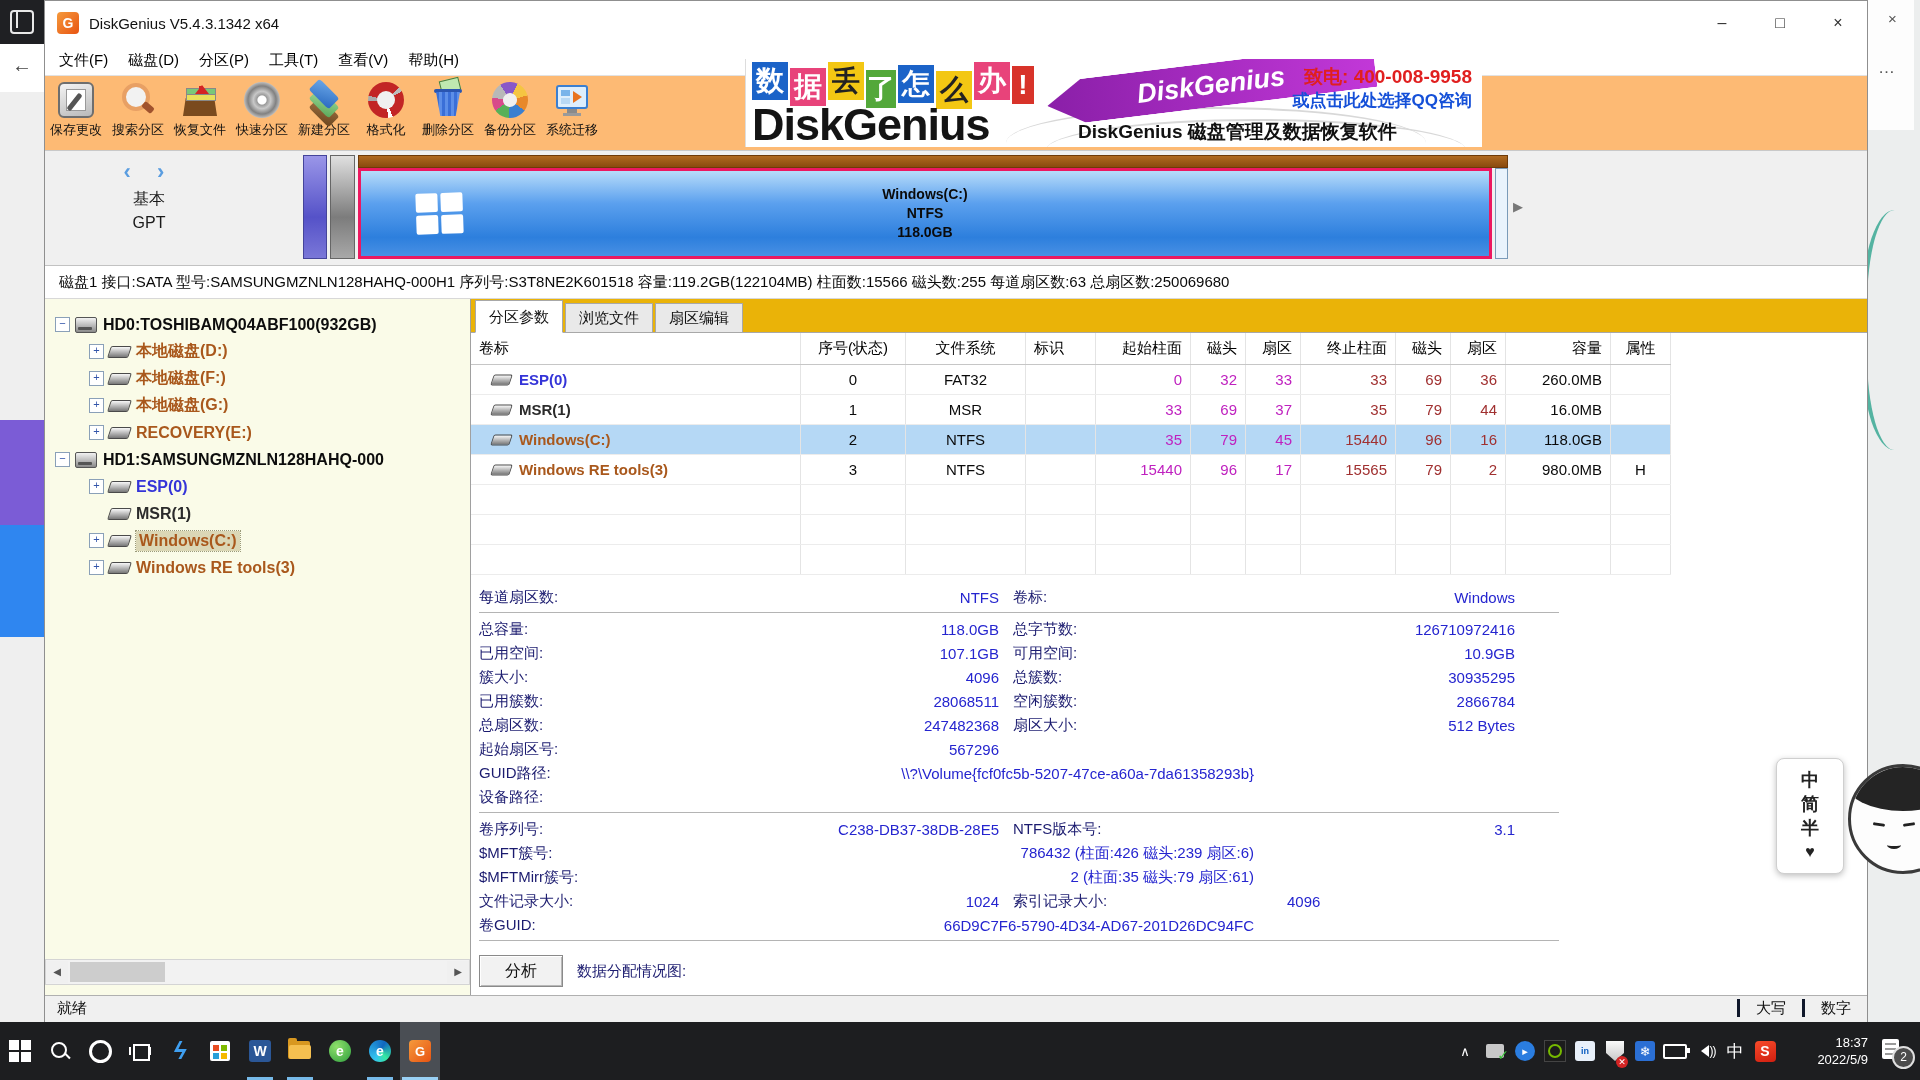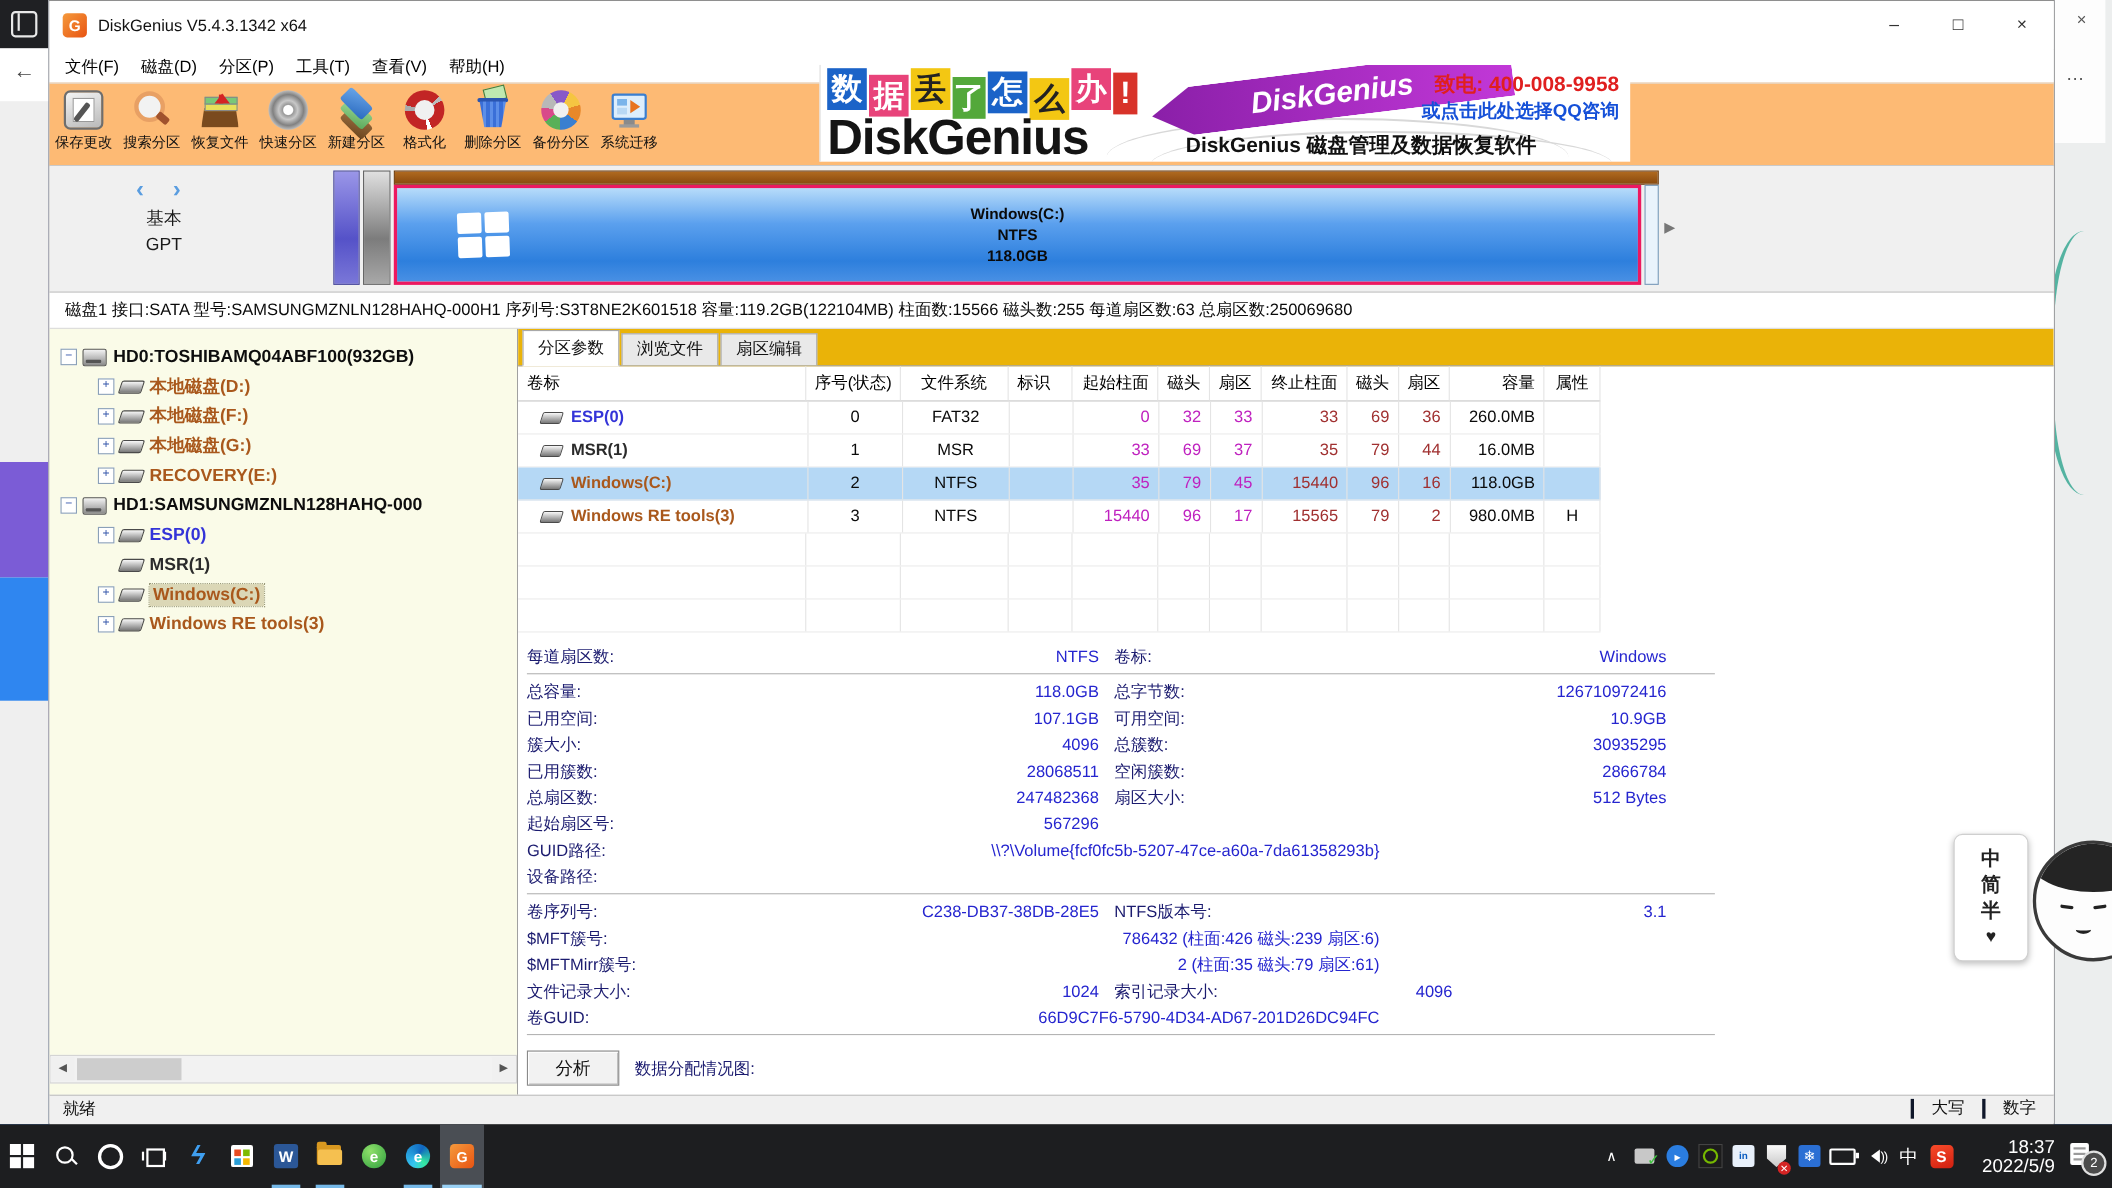--- a/index.html
+++ b/index.html
@@ -131,21 +131,21 @@
   .sarrow{width:22px;height:22px;text-align:center;font-size:10px;color:#555;line-height:22px;background:#f0f0f0;}
   .sthumb{width:95px;height:20px;background:#cdcdcd;margin-left:2px;}
   .strack{flex:1;}
 
   
   .rpanel{position:relative;flex:1;background:#fff;overflow:hidden;}
   .tabbar{height:33px;background:#eab308;border-bottom:1px solid #a8a8a8;display:flex;align-items:flex-end;padding-left:4px;}
   .tab{height:28px;line-height:28px;padding:0 13px;font-size:15px;color:#111;border:1px solid #a8a8a8;border-bottom:none;background:#e9e9e9;margin-right:2px;}
   .tab.active{background:#fff;height:31px;line-height:31px;position:relative;top:1px;border-bottom:1px solid #fff;}
   .grid{font-size:15px;color:#0a0a0a;}
-  .grow{display:flex;height:29px;align-items:flex-start;border-bottom:1px solid #ececec;width:984px;}
+  .grow{display:flex;height:29px;align-items:flex-start;border-bottom:1px solid #ececec;width:1200px;}
   .grow.hdr{height:31px;border-bottom:1px solid #c6c6c6;font-size:15px;color:#000;}
   .gc{box-sizing:border-box;border-right:1px solid #e4e4e4;height:100%;display:flex;align-items:center;padding:0 8px;white-space:nowrap;overflow:hidden;}
   .c0{width:330px;} .c1{width:105px;justify-content:center;} .c2{width:120px;justify-content:center;}
   .c3{width:70px;} .c4{width:95px;justify-content:flex-end;} .c5{width:55px;justify-content:flex-end;}
   .c6{width:55px;justify-content:flex-end;} .c7{width:95px;justify-content:flex-end;} .c8{width:55px;justify-content:flex-end;}
   .c9{width:55px;justify-content:flex-end;} .c10{width:105px;justify-content:flex-end;} .c11{width:60px;justify-content:center;}
   .grow.selrow{background:#b5d8f5;}
   .volcell{display:flex;align-items:center;padding-left:20px;}
   .volcell .ic-part{margin-right:7px;transform:skewX(-18deg) scale(.9);}
   .vol-name{font-size:15px;font-weight:bold;}
@@ -213,21 +213,21 @@
   .defico{position:relative;width:18px;height:20px;background:linear-gradient(180deg,#fafafa,#c8c8c8);clip-path:polygon(0 0,100% 0,100% 60%,50% 100%,0 60%);}
   .defx{position:absolute;right:2px;bottom:12px;width:12px;height:12px;border-radius:50%;background:#d42424;color:#fff;font-size:9px;line-height:12px;text-align:center;}
   .snowico{width:20px;height:20px;background:#2b6fd4;border-radius:3px;color:#fff;font-size:13px;display:flex;align-items:center;justify-content:center;}
   .battico{position:relative;width:20px;height:11px;border:2px solid #fff;border-radius:2px;}
   .battico i{position:absolute;right:-5px;top:2px;width:3px;height:5px;background:#fff;}
   .spkico{display:flex;align-items:center;color:#fff;}
   .spkico .tri{width:0;height:0;border:6px solid transparent;border-right:8px solid #fff;margin-right:1px;}
   .spkico .arcs{font-size:12px;letter-spacing:-1px;}
   .imetray{color:#fff;font-size:17px;}
   .sogico{width:21px;height:21px;border-radius:4px;background:linear-gradient(160deg,#f84b2a,#d01f10);color:#fff;font-weight:bold;font-size:14px;display:flex;align-items:center;justify-content:center;}
-  .clock{width:84px;text-align:right;color:#fff;font-size:17px;line-height:17px;margin:0 8px 0 4px;}
+  .clock{width:84px;text-align:right;color:#fff;font-size:13px;line-height:17px;margin:0 8px 0 4px;}
   .notif{position:relative;width:44px;height:58px;flex:none;}
   .notif .doc{position:absolute;left:6px;top:17px;width:17px;height:20px;background:#fff;border-radius:2px;}
   .notif .doc i{position:absolute;left:3px;width:11px;height:2px;background:#9a9a9a;}
   .notif .badge{position:absolute;left:16px;top:24px;width:19px;height:19px;border-radius:50%;background:#4c4c4c;border:2px solid #e0e0e0;color:#fff;font-size:12px;line-height:19px;text-align:center;}
 
   
   .ime{left:1776px;top:758px;width:66px;height:114px;background:#fff;border:1px solid #cfcfcf;border-radius:8px;
        box-shadow:0 2px 6px rgba(0,0,0,.25);z-index:40;display:flex;flex-direction:column;align-items:center;justify-content:center;}
   .ime span{font-size:18px;color:#222;line-height:24px;font-weight:bold;}
   .ime .heart{font-size:16px;font-weight:normal;}

